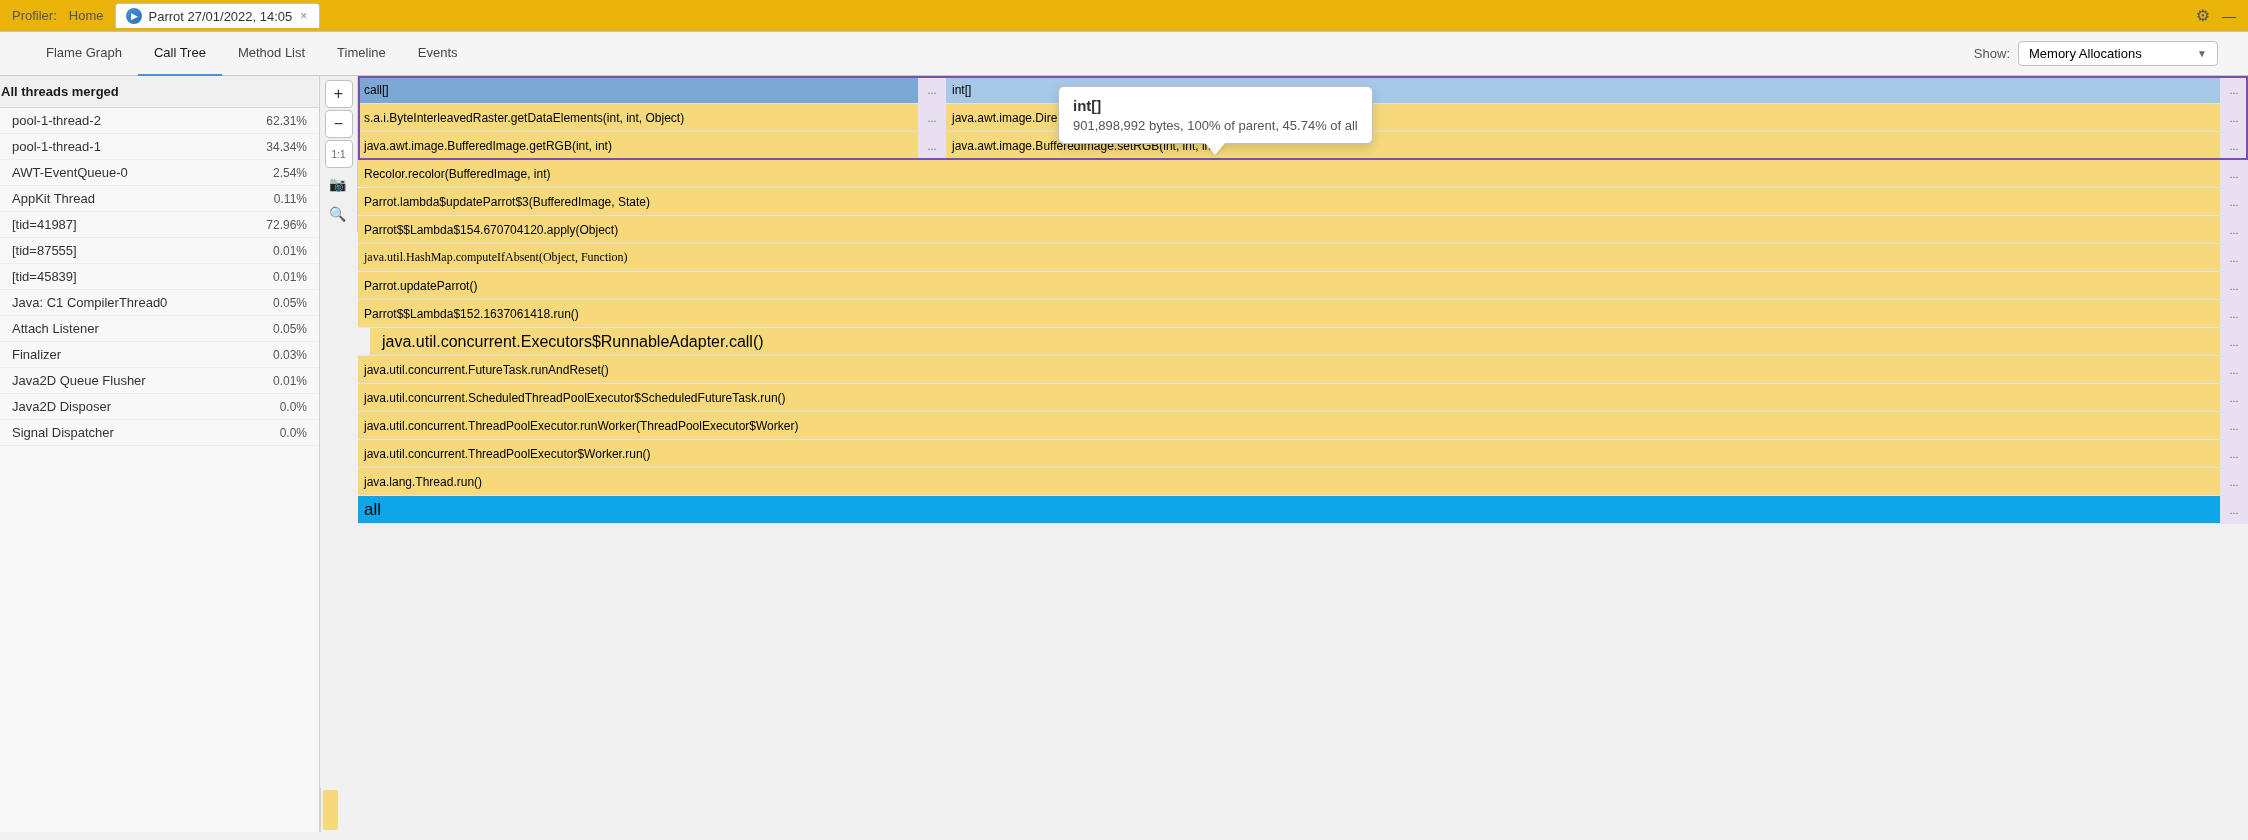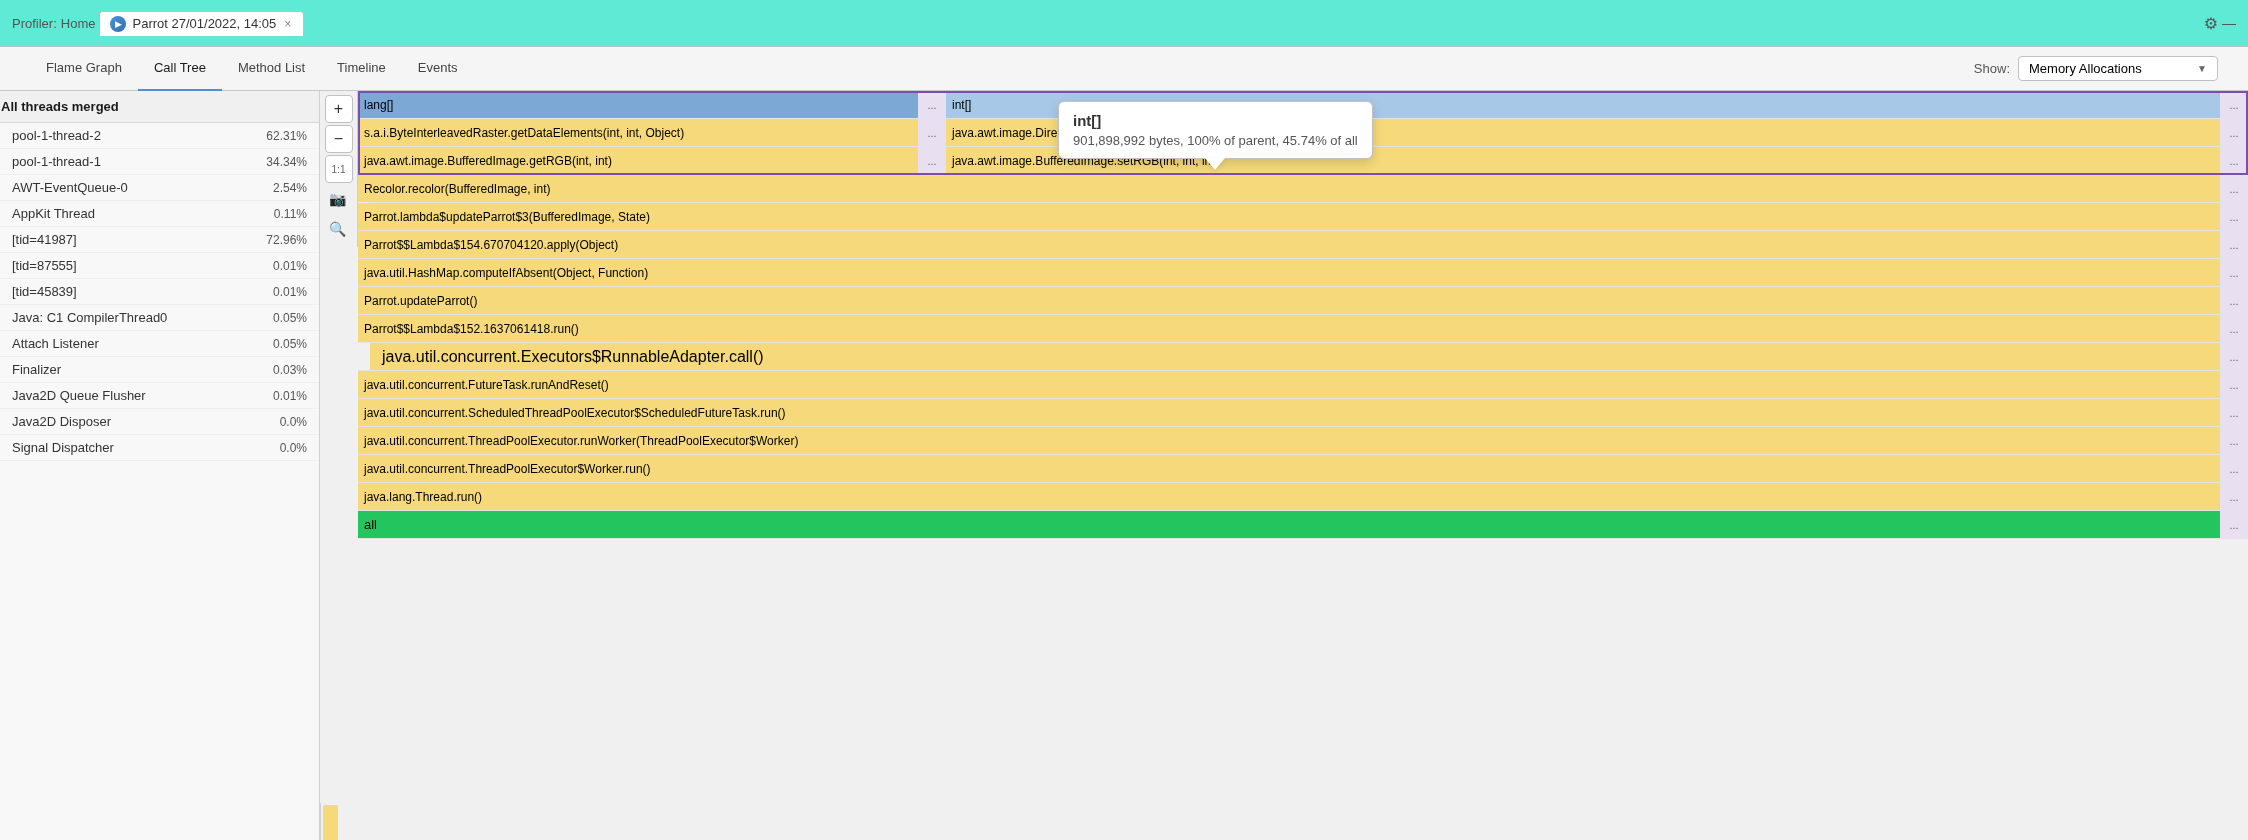--- a/index.html
+++ b/index.html
@@ -9,25 +9,25 @@
       background: #f0f0f0;
       width: 2248px;
       height: 840px;
       overflow: hidden;
     }
 
     
     .title-bar {
       display: flex;
       align-items: center;
-      background: #5eead4;
+      background: #eab308;
       border-bottom: 1px solid #c0c0c0;
-      height: 47px;
+      height: 32px;
       padding: 0 12px;
-      gap: 4px;
+      gap: 12px;
     }
     .title-bar-label {
       font-size: 13px;
       color: #555;
     }
     .title-bar-home {
       font-size: 13px;
       color: #555;
     }
     .title-bar-tab {
@@ -402,21 +402,21 @@
         <span>1:1</span>
       </div>
       <div class="zoom-icon">📷</div>
       <div class="zoom-icon">🔍</div>
     </div>
 
     <div class="flame-area">
       <div class="flame-rows" id="flame-rows" style="position: relative;">
 
       <div style="display: flex; height: 28px; position: relative; border-bottom: 1px solid rgba(0, 0, 0, 0.05);">
-            <div class="flame-cell" style="background: rgb(123, 168, 212); flex: 0 0 560px; font-size: 12px; overflow: hidden; white-space: nowrap; text-overflow: ellipsis; padding: 0px 6px; align-items: center; display: flex; cursor: pointer;">lang[]</div>
+            <div class="flame-cell" style="background: rgb(123, 168, 212); flex: 0 0 560px; font-size: 12px; overflow: hidden; white-space: nowrap; text-overflow: ellipsis; padding: 0px 6px; align-items: center; display: flex; cursor: pointer;">call[]</div>
             <div style="background: rgb(232, 224, 240); color: rgb(102, 102, 102); min-width: 28px; width: 28px; height: 28px; display: flex; align-items: center; justify-content: center; font-size: 11px; cursor: pointer; flex-shrink: 0;">...</div>
             <div class="flame-cell" style="background: rgb(168, 200, 232); flex: 1 1 0%; font-size: 12px; overflow: hidden; white-space: nowrap; text-overflow: ellipsis; padding: 0px 6px; align-items: center; display: flex; cursor: pointer;">int[]</div>
             <div style="background: rgb(232, 224, 240); color: rgb(102, 102, 102); min-width: 28px; width: 28px; height: 28px; display: flex; align-items: center; justify-content: center; font-size: 11px; cursor: pointer; flex-shrink: 0;">...</div>
           </div>
           <div style="display: flex; height: 28px; position: relative; border-bottom: 1px solid rgba(0, 0, 0, 0.05);">
             <div class="flame-cell" style="background: rgb(245, 217, 122); flex: 0 0 560px; font-size: 12px; overflow: hidden; white-space: nowrap; text-overflow: ellipsis; padding: 0px 6px; align-items: center; display: flex; cursor: pointer;">s.a.i.ByteInterleavedRaster.getDataElements(int, int, Object)</div>
             <div style="background: rgb(232, 224, 240); color: rgb(102, 102, 102); min-width: 28px; width: 28px; height: 28px; display: flex; align-items: center; justify-content: center; font-size: 11px; cursor: pointer; flex-shrink: 0;">...</div>
             <div class="flame-cell" style="background: rgb(245, 217, 122); flex: 1 1 0%; font-size: 12px; overflow: hidden; white-space: nowrap; text-overflow: ellipsis; padding: 0px 6px; align-items: center; display: flex; cursor: pointer;">java.awt.image.DirectColorModel.getDataElements(int, Object)</div>
             <div style="background: rgb(232, 224, 240); color: rgb(102, 102, 102); min-width: 28px; width: 28px; height: 28px; display: flex; align-items: center; justify-content: center; font-size: 11px; cursor: pointer; flex-shrink: 0;">...</div>
           </div>
@@ -437,21 +437,21 @@
           </div>
           <div style="display: flex; height: 28px; position: relative; border-bottom: 1px solid rgba(0, 0, 0, 0.05); justify-content: flex-end;">
             <div style="background: rgb(245, 217, 122); flex: 1 1 0%; font-size: 12px; overflow: hidden; white-space: nowrap; text-overflow: ellipsis; padding: 0px 6px; align-items: center; display: flex; cursor: pointer;">Parrot.lambda$updateParrot$3(BufferedImage, State)</div>
             <div style="background: rgb(232, 224, 240); color: rgb(102, 102, 102); min-width: 28px; width: 28px; height: 28px; display: flex; align-items: center; justify-content: center; font-size: 11px; cursor: pointer; flex-shrink: 0;">...</div>
           </div>
           <div style="display: flex; height: 28px; position: relative; border-bottom: 1px solid rgba(0, 0, 0, 0.05);">
             <div style="background: rgb(245, 217, 122); flex: 1 1 0%; font-size: 12px; overflow: hidden; white-space: nowrap; text-overflow: ellipsis; padding: 0px 6px; align-items: center; display: flex; cursor: pointer;">Parrot$$Lambda$154.670704120.apply(Object)</div>
             <div style="background: rgb(232, 224, 240); color: rgb(102, 102, 102); min-width: 28px; width: 28px; height: 28px; display: flex; align-items: center; justify-content: center; font-size: 11px; cursor: pointer; flex-shrink: 0;">...</div>
           </div>
           <div style="display: flex; height: 28px; position: relative; border-bottom: 1px solid rgba(0, 0, 0, 0.05);">
-            <div style="background: rgb(245, 217, 122); flex: 1 1 0%; font-size: 12px; overflow: hidden; white-space: nowrap; text-overflow: ellipsis; padding: 0px 6px; align-items: center; display: flex; cursor: pointer;">java.util.HashMap.computeIfAbsent(Object, Function)</div>
+            <div style="background: rgb(245, 217, 122); flex: 1 1 0%; font-size: 12px; overflow: hidden; white-space: nowrap; text-overflow: ellipsis; padding: 0px 6px; align-items: center; display: flex; cursor: pointer; font-family: Liberation Serif, serif;">java.util.HashMap.computeIfAbsent(Object, Function)</div>
             <div style="background: rgb(232, 224, 240); color: rgb(102, 102, 102); min-width: 28px; width: 28px; height: 28px; display: flex; align-items: center; justify-content: center; font-size: 11px; cursor: pointer; flex-shrink: 0;">...</div>
           </div>
           <div style="display: flex; height: 28px; position: relative; border-bottom: 1px solid rgba(0, 0, 0, 0.05);">
             <div style="background: rgb(245, 217, 122); flex: 1 1 0%; font-size: 12px; overflow: hidden; white-space: nowrap; text-overflow: ellipsis; padding: 0px 6px; align-items: center; display: flex; cursor: pointer;">Parrot.updateParrot()</div>
             <div style="background: rgb(232, 224, 240); color: rgb(102, 102, 102); min-width: 28px; width: 28px; height: 28px; display: flex; align-items: center; justify-content: center; font-size: 11px; cursor: pointer; flex-shrink: 0;">...</div>
           </div>
           <div style="display: flex; height: 28px; position: relative; border-bottom: 1px solid rgba(0, 0, 0, 0.05);">
             <div style="background: rgb(245, 217, 122); flex: 1 1 0%; font-size: 12px; overflow: hidden; white-space: nowrap; text-overflow: ellipsis; padding: 0px 6px; align-items: center; display: flex; cursor: pointer;">Parrot$$Lambda$152.1637061418.run()</div>
             <div style="background: rgb(232, 224, 240); color: rgb(102, 102, 102); min-width: 28px; width: 28px; height: 28px; display: flex; align-items: center; justify-content: center; font-size: 11px; cursor: pointer; flex-shrink: 0;">...</div>
           </div>
@@ -473,21 +473,21 @@
           </div>
           <div style="display: flex; height: 28px; position: relative; border-bottom: 1px solid rgba(0, 0, 0, 0.05);">
             <div style="background: rgb(245, 217, 122); flex: 1 1 0%; font-size: 12px; overflow: hidden; white-space: nowrap; text-overflow: ellipsis; padding: 0px 6px; align-items: center; display: flex; cursor: pointer;">java.util.concurrent.ThreadPoolExecutor$Worker.run()</div>
             <div style="background: rgb(232, 224, 240); color: rgb(102, 102, 102); min-width: 28px; width: 28px; height: 28px; display: flex; align-items: center; justify-content: center; font-size: 11px; cursor: pointer; flex-shrink: 0;">...</div>
           </div>
           <div style="display: flex; height: 28px; position: relative; border-bottom: 1px solid rgba(0, 0, 0, 0.05);">
             <div style="background: rgb(245, 217, 122); flex: 1 1 0%; font-size: 12px; overflow: hidden; white-space: nowrap; text-overflow: ellipsis; padding: 0px 6px; align-items: center; display: flex; cursor: pointer;">java.lang.Thread.run()</div>
             <div style="background: rgb(232, 224, 240); color: rgb(102, 102, 102); min-width: 28px; width: 28px; height: 28px; display: flex; align-items: center; justify-content: center; font-size: 11px; cursor: pointer; flex-shrink: 0;">...</div>
           </div>
           <div style="display: flex; height: 28px; position: relative; border-bottom: 1px solid rgba(0, 0, 0, 0.05);">
-            <div style="background: #22c55e; flex: 1 1 0%; font-size: 13px; overflow: hidden; white-space: nowrap; text-overflow: ellipsis; padding: 0px 6px; align-items: center; display: flex; cursor: pointer;">all</div>
+            <div style="background: #0ea5e9; flex: 1 1 0%; font-size: 17px; overflow: hidden; white-space: nowrap; text-overflow: ellipsis; padding: 0px 6px; align-items: center; display: flex; cursor: pointer;">all</div>
             <div style="background: rgb(232, 224, 240); color: rgb(102, 102, 102); min-width: 28px; width: 28px; height: 28px; display: flex; align-items: center; justify-content: center; font-size: 11px; cursor: pointer; flex-shrink: 0;">...</div>
           </div>
           <div style="position: absolute; border: 2px solid rgb(123, 79, 175); top: 0px; left: 0px; right: 0px; height: 84px; pointer-events: none; z-index: 5;"></div>
         </div>
     </div>
 
     <div class="right-panel">
       <div class="right-panel-thumb"></div>
     </div>
 

